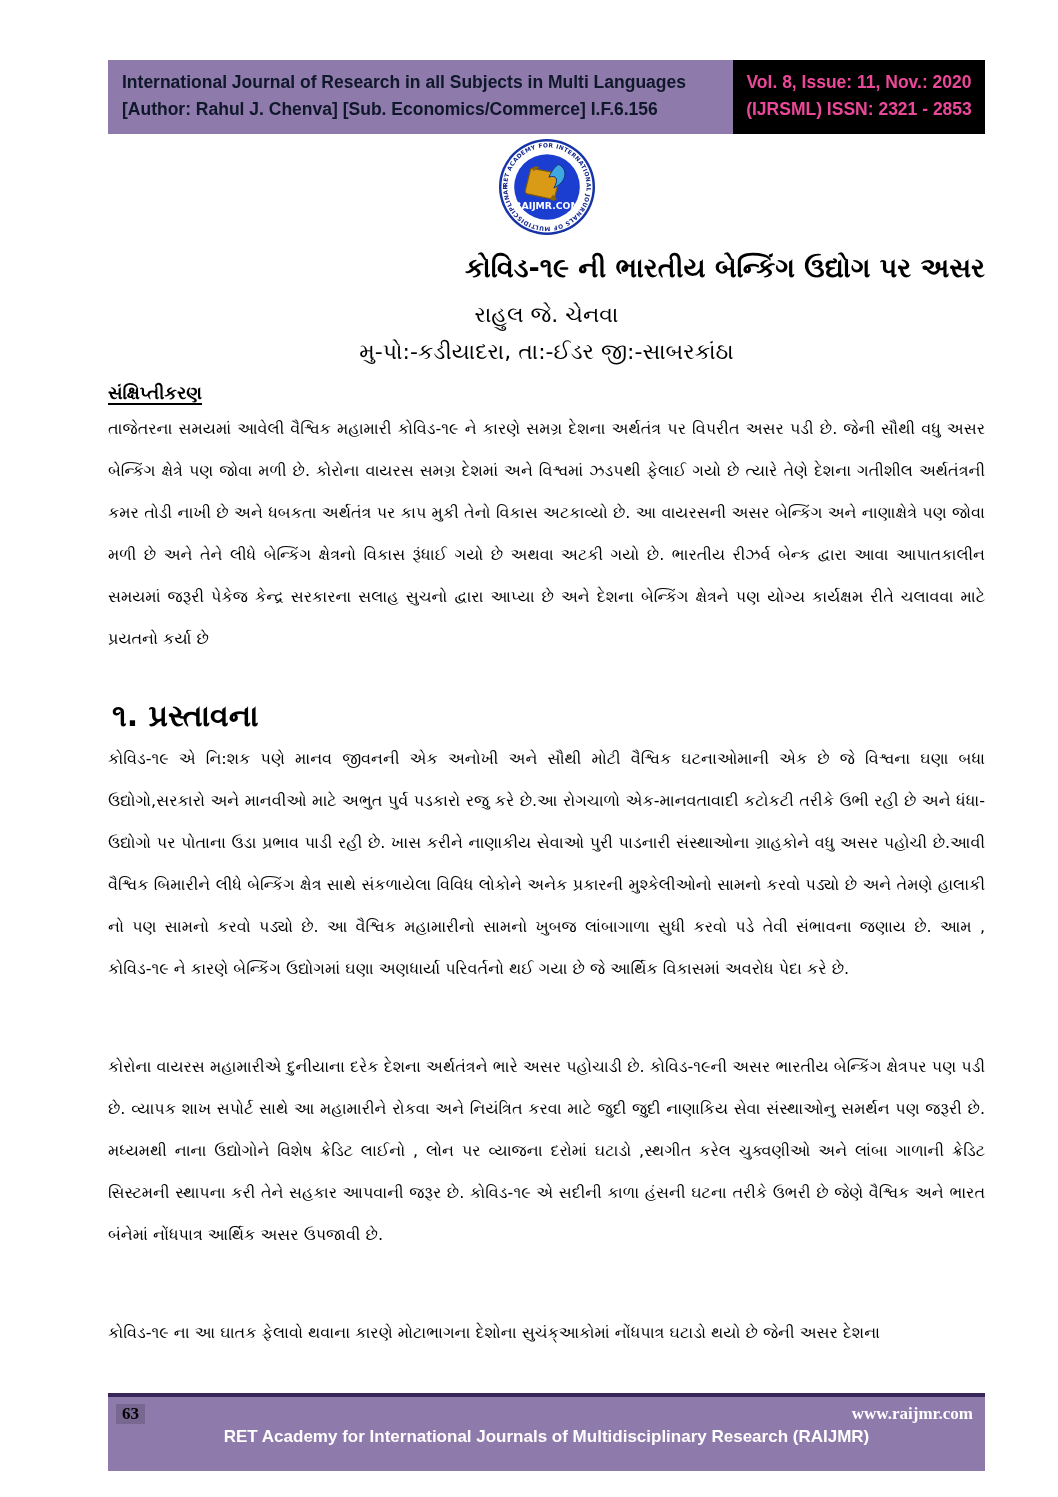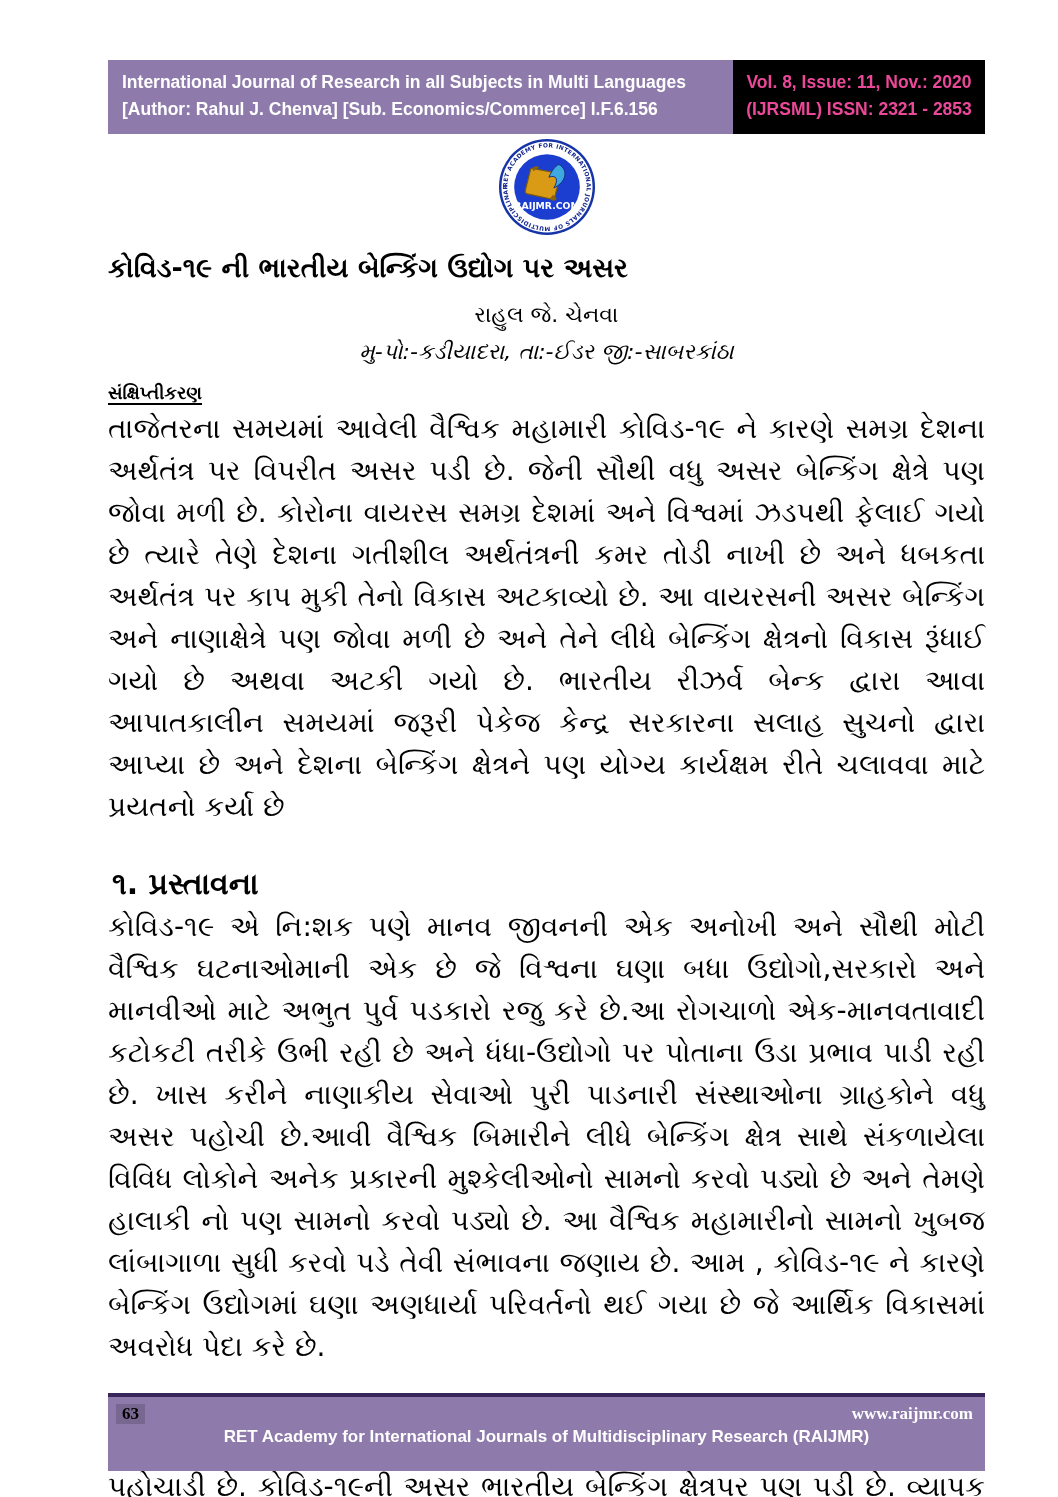--- a/index.html
+++ b/index.html
@@ -1,32 +1,32 @@
 <!DOCTYPE html>
 <html><head>
 <meta charset="utf-8">
 <style>
   html,body{margin:0;padding:0;background:#ffffff;}
   .page{position:relative;width:1058px;height:1497px;background:#ffffff;overflow:hidden;
         color:#000;font-family:"DejaVu Sans",sans-serif;}
   
   .band{position:absolute;left:108px;top:60px;width:877px;height:74px;display:flex;}
-  .band-left{flex:1;background:#8e7bab;color:#ffffff;padding:9px 0 0 14px;
+  .band-left{flex:1;background:#8e7bab;color:#0f172a;padding:9px 0 0 14px;
              font-family:"Liberation Sans",sans-serif;font-weight:bold;font-size:17.5px;line-height:27px;}
   .band-right{width:252px;background:#000;color:#ec4899;text-align:center;padding-top:9px;
               font-family:"Liberation Sans",sans-serif;font-weight:bold;font-size:17.5px;line-height:27px;}
   
   .content{position:absolute;left:108px;top:134px;width:877px;}
   .logo-wrap{width:102px;margin:4px auto 0 auto;}
-  .article-title{margin:10px 0 0 0;text-align:left;font-size:27px;font-weight:bold;line-height:36px;}
+  .article-title{margin:10px 0 0 0;text-align:right;font-size:27px;font-weight:bold;line-height:36px;}
   .article-author{margin-top:16px;text-align:center;font-size:22px;}
-  .article-address{margin-top:12px;text-align:center;font-size:22px;font-style:italic;}
+  .article-address{margin-top:12px;text-align:center;font-size:22px;}
   .abstract-h{margin:18px 0 0 0;font-size:18px;font-weight:bold;text-decoration:underline;
               text-decoration-thickness:2px;text-underline-offset:4px;}
-  .body-text{margin:4px 0 0 0;font-size:28px;line-height:42px;text-align:justify;}
+  .body-text{margin:4px 0 0 0;font-size:16px;line-height:42px;text-align:justify;}
   .sec-h{margin:38px 0 0 4px;font-size:30px;font-weight:bold;}
   .spaced{margin-top:56px;}
   
   .footer{position:absolute;left:108px;top:1393px;width:877px;height:78px;background:#8e7bab;
           border-top:4px solid #38255a;box-sizing:border-box;color:#fff;
           font-family:"Liberation Sans",sans-serif;font-weight:bold;}
   .f1{display:flex;align-items:center;font-size:17px;padding:7px 12px 0 8px;font-family:Liberation Serif, serif;}
   .pageno{color:#000;background:rgba(0,0,0,0.15);padding:0 6px;margin-right:12px;}
   .site{margin-left:auto;}
   .f2{text-align:center;font-size:17px;margin-top:3px;}

